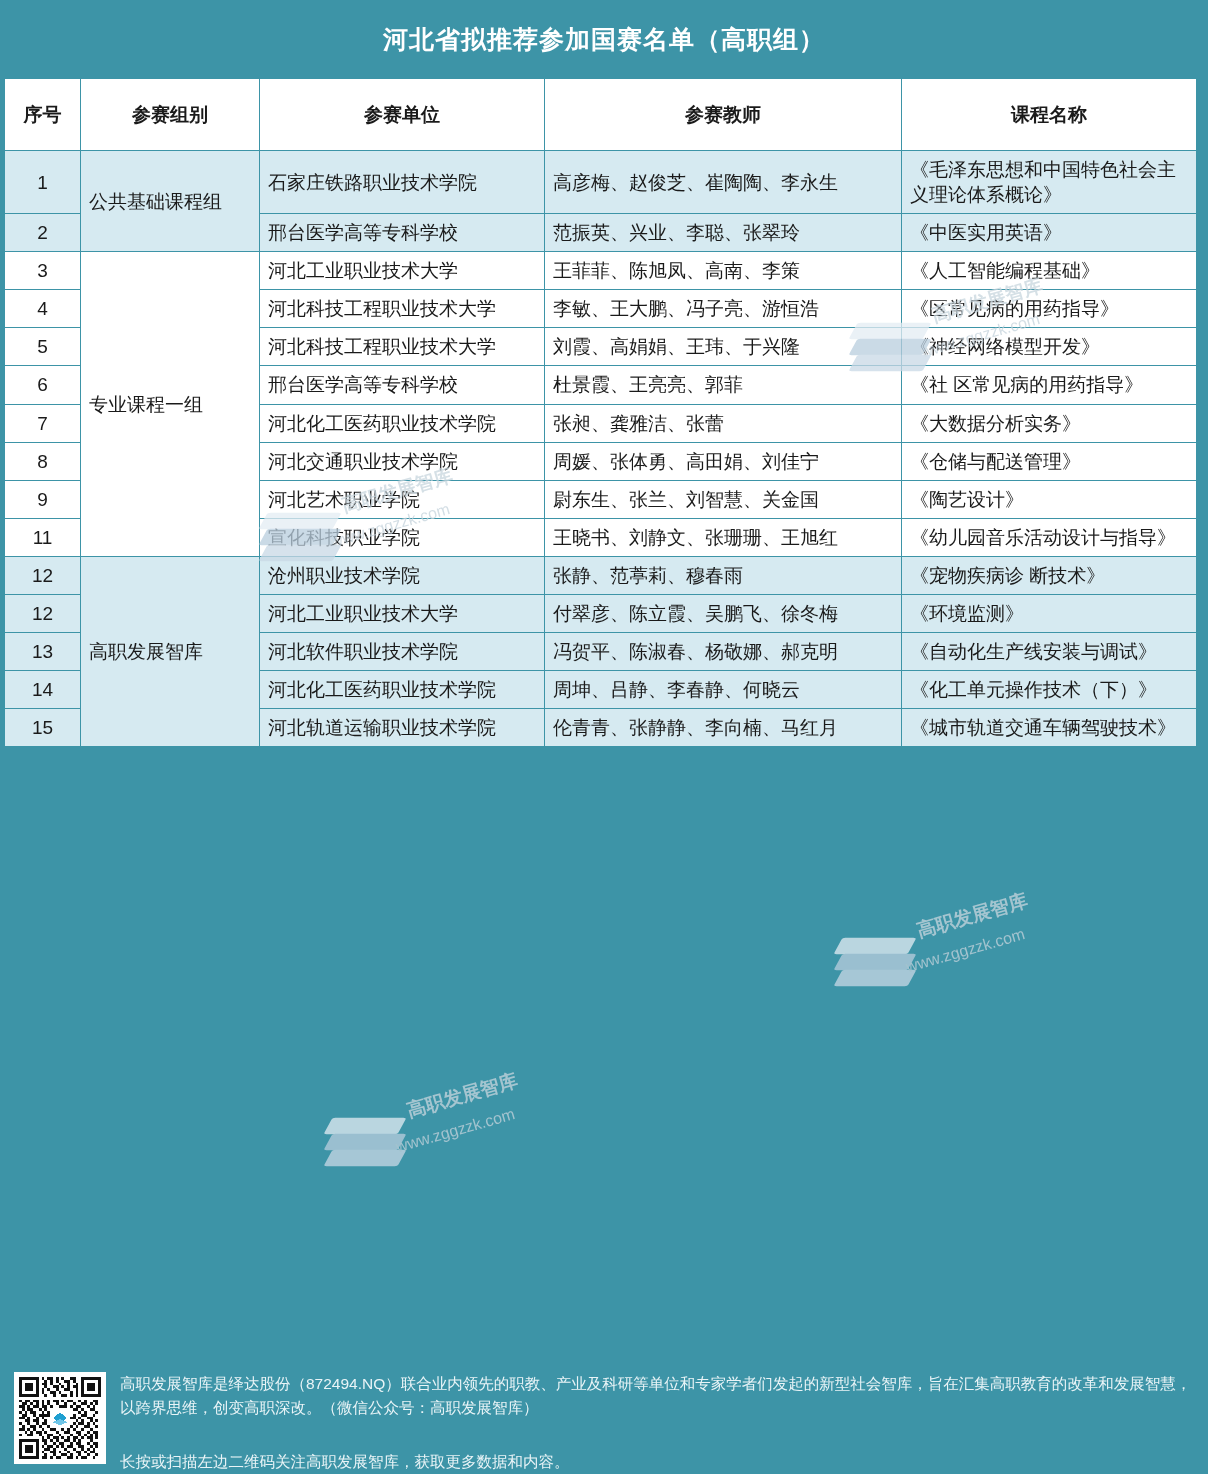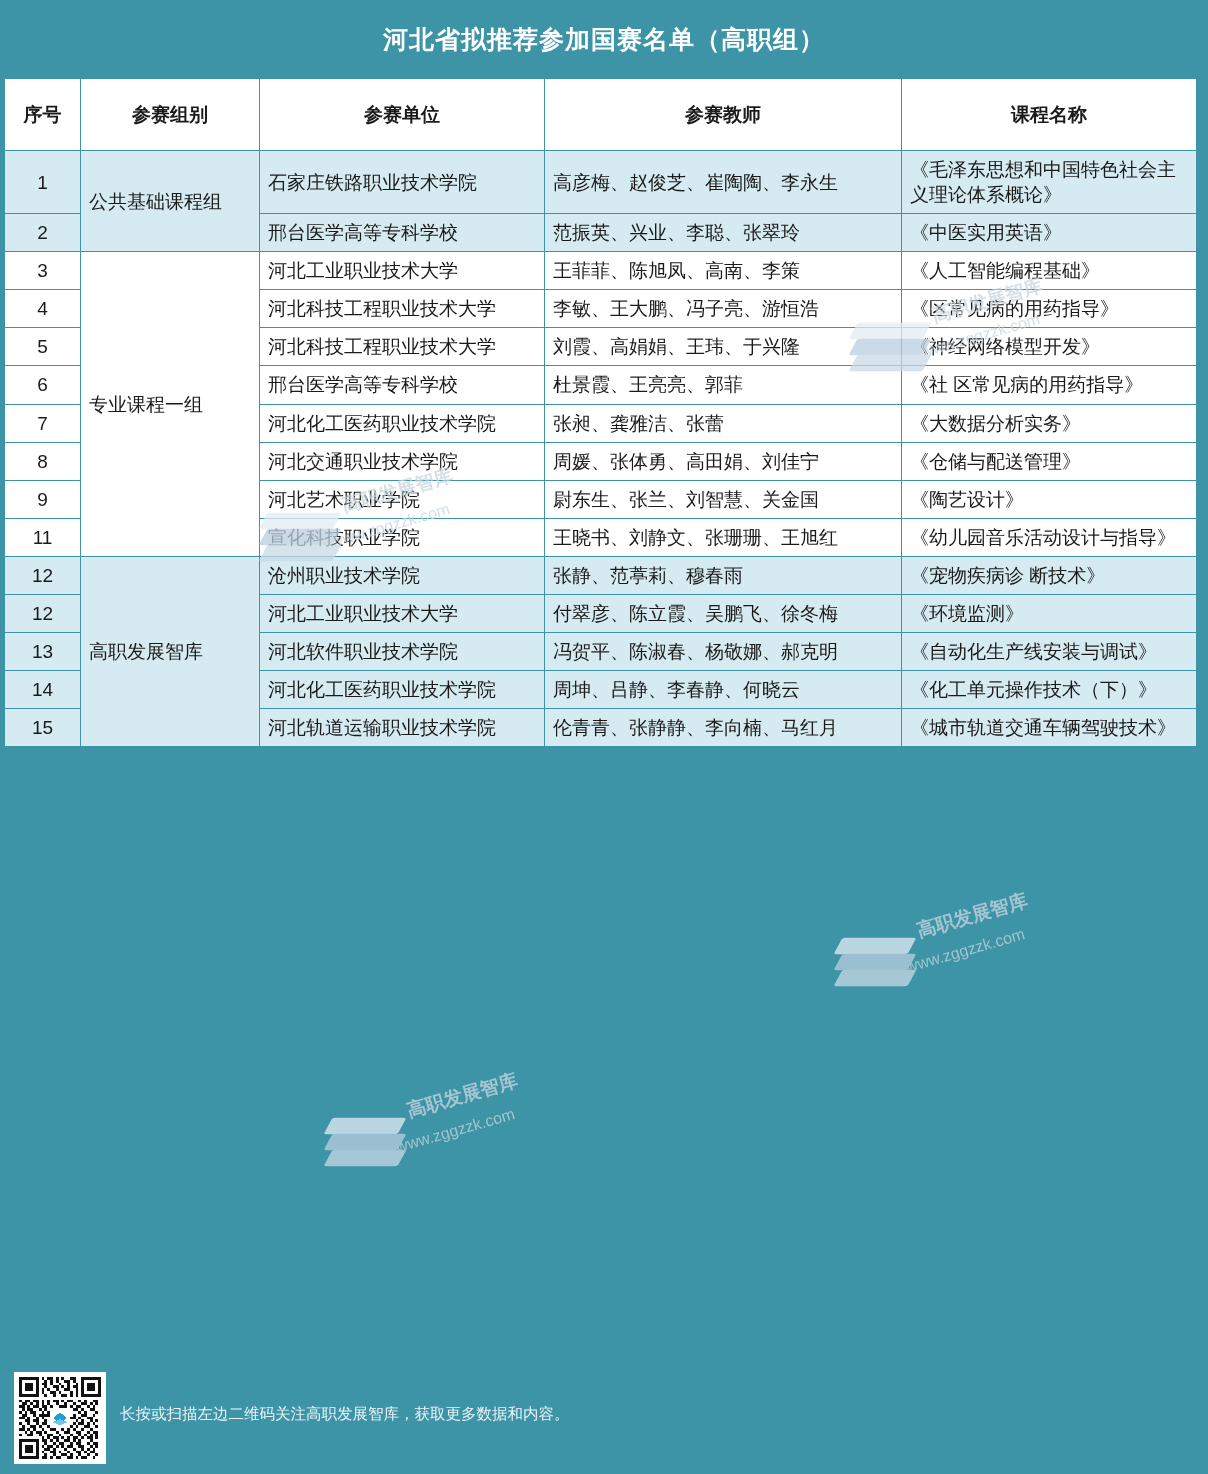--- a/index.html
+++ b/index.html
@@ -352,17 +352,18 @@
                    M22 28h2v1h-2z M26 28h1v1h-1z"></path>
         </g>
         <g>
           <rect x="11" y="11" width="7" height="7" fill="#fff"></rect>
           <path d="M12 14.5l2.5-2 2.5 2-2.5 2z" fill="#1f9fd0"></path>
           <path d="M12 16l2.5-1.2L17 16l-2.5 1.2z" fill="#6fc6e8"></path>
         </g>
       </svg>
     </div>
     <div class="foot-text">
+      <p>高职发展智库是绎达股份（872494.NQ）联合业内领先的职教、产业及科研等单位和专家学者们发起的新型社会智库，旨在汇集高职教育的改革和发展智慧，以跨界思维，创变高职深改。（微信公众号：高职发展智库）</p>
       <p class="second">长按或扫描左边二维码关注高职发展智库，获取更多数据和内容。</p>
     </div>
   </div>
 
 </div>
 
 </body></html>

